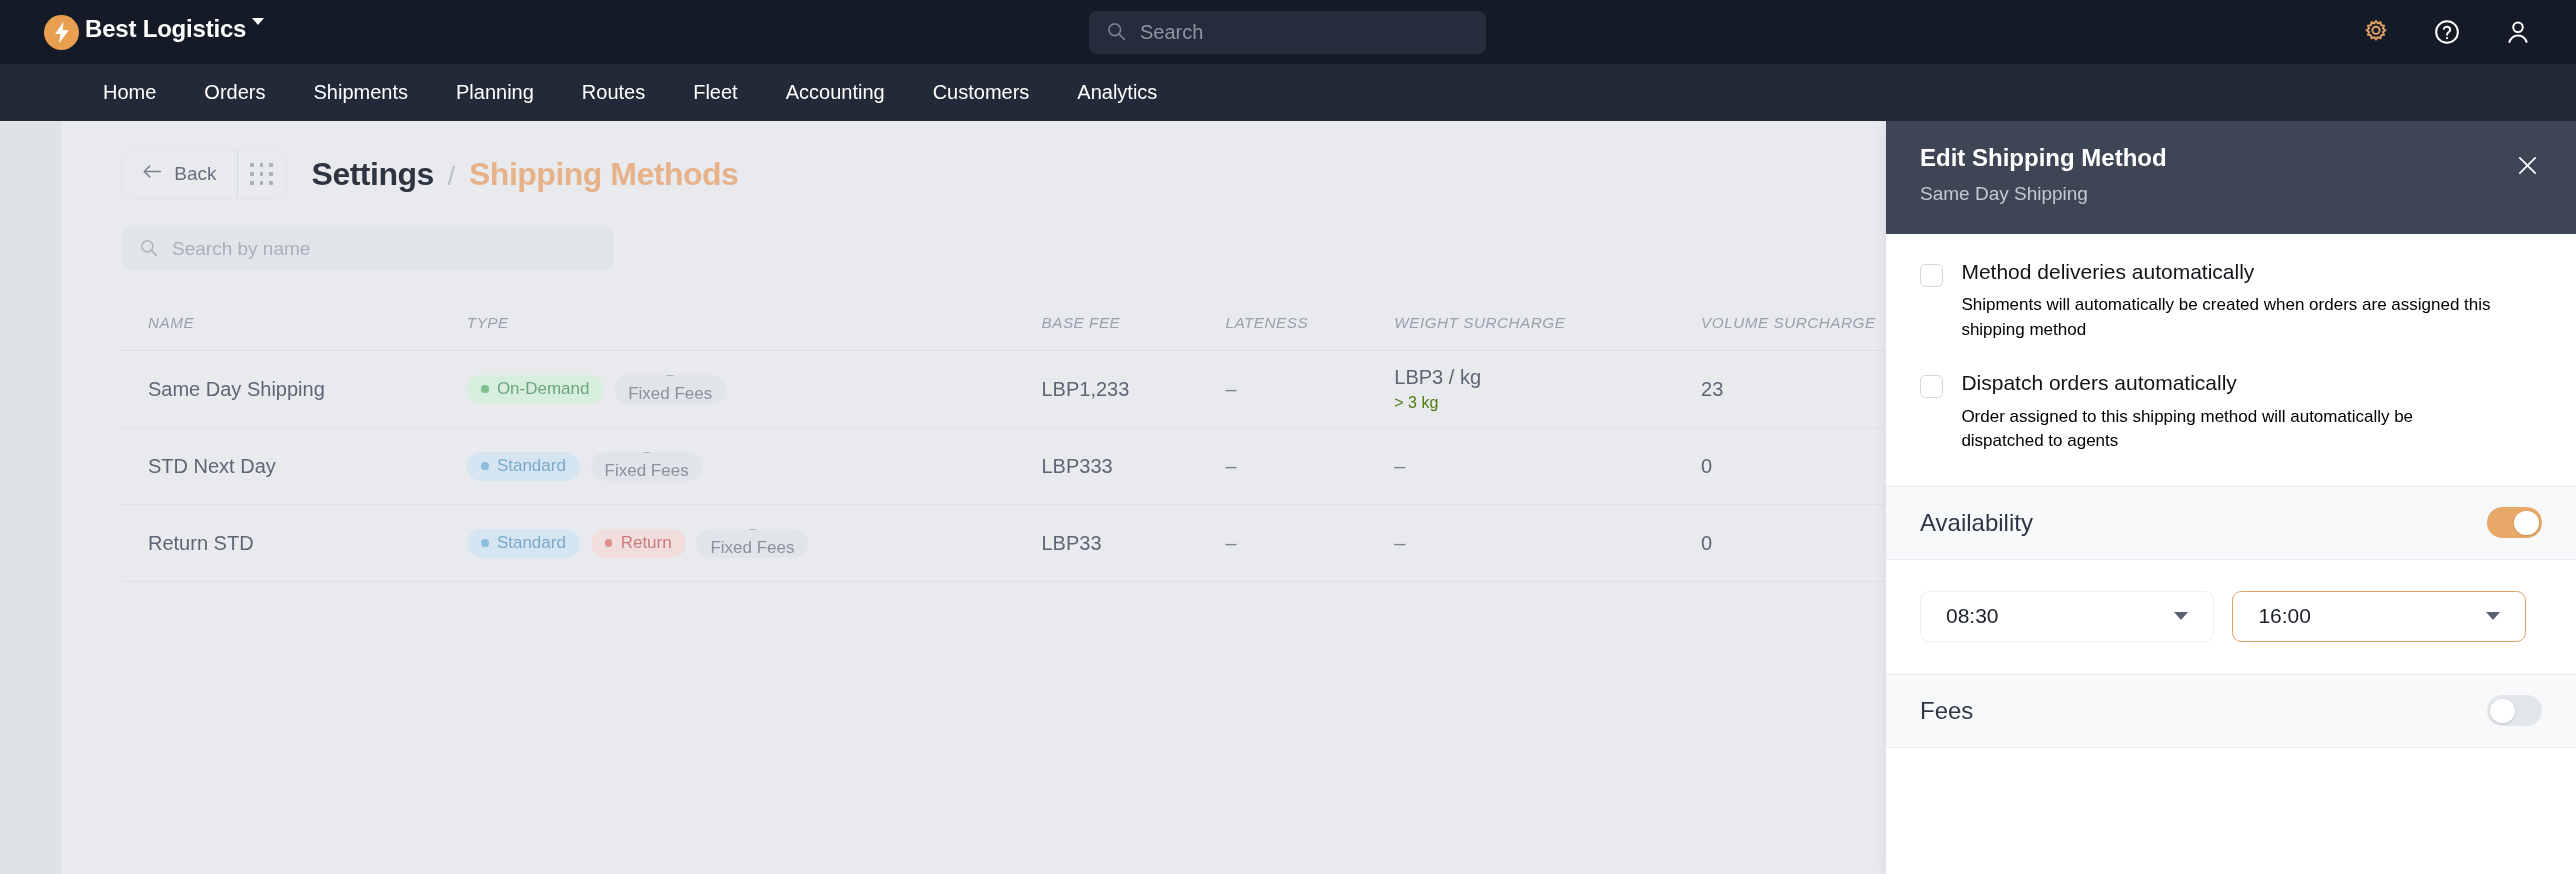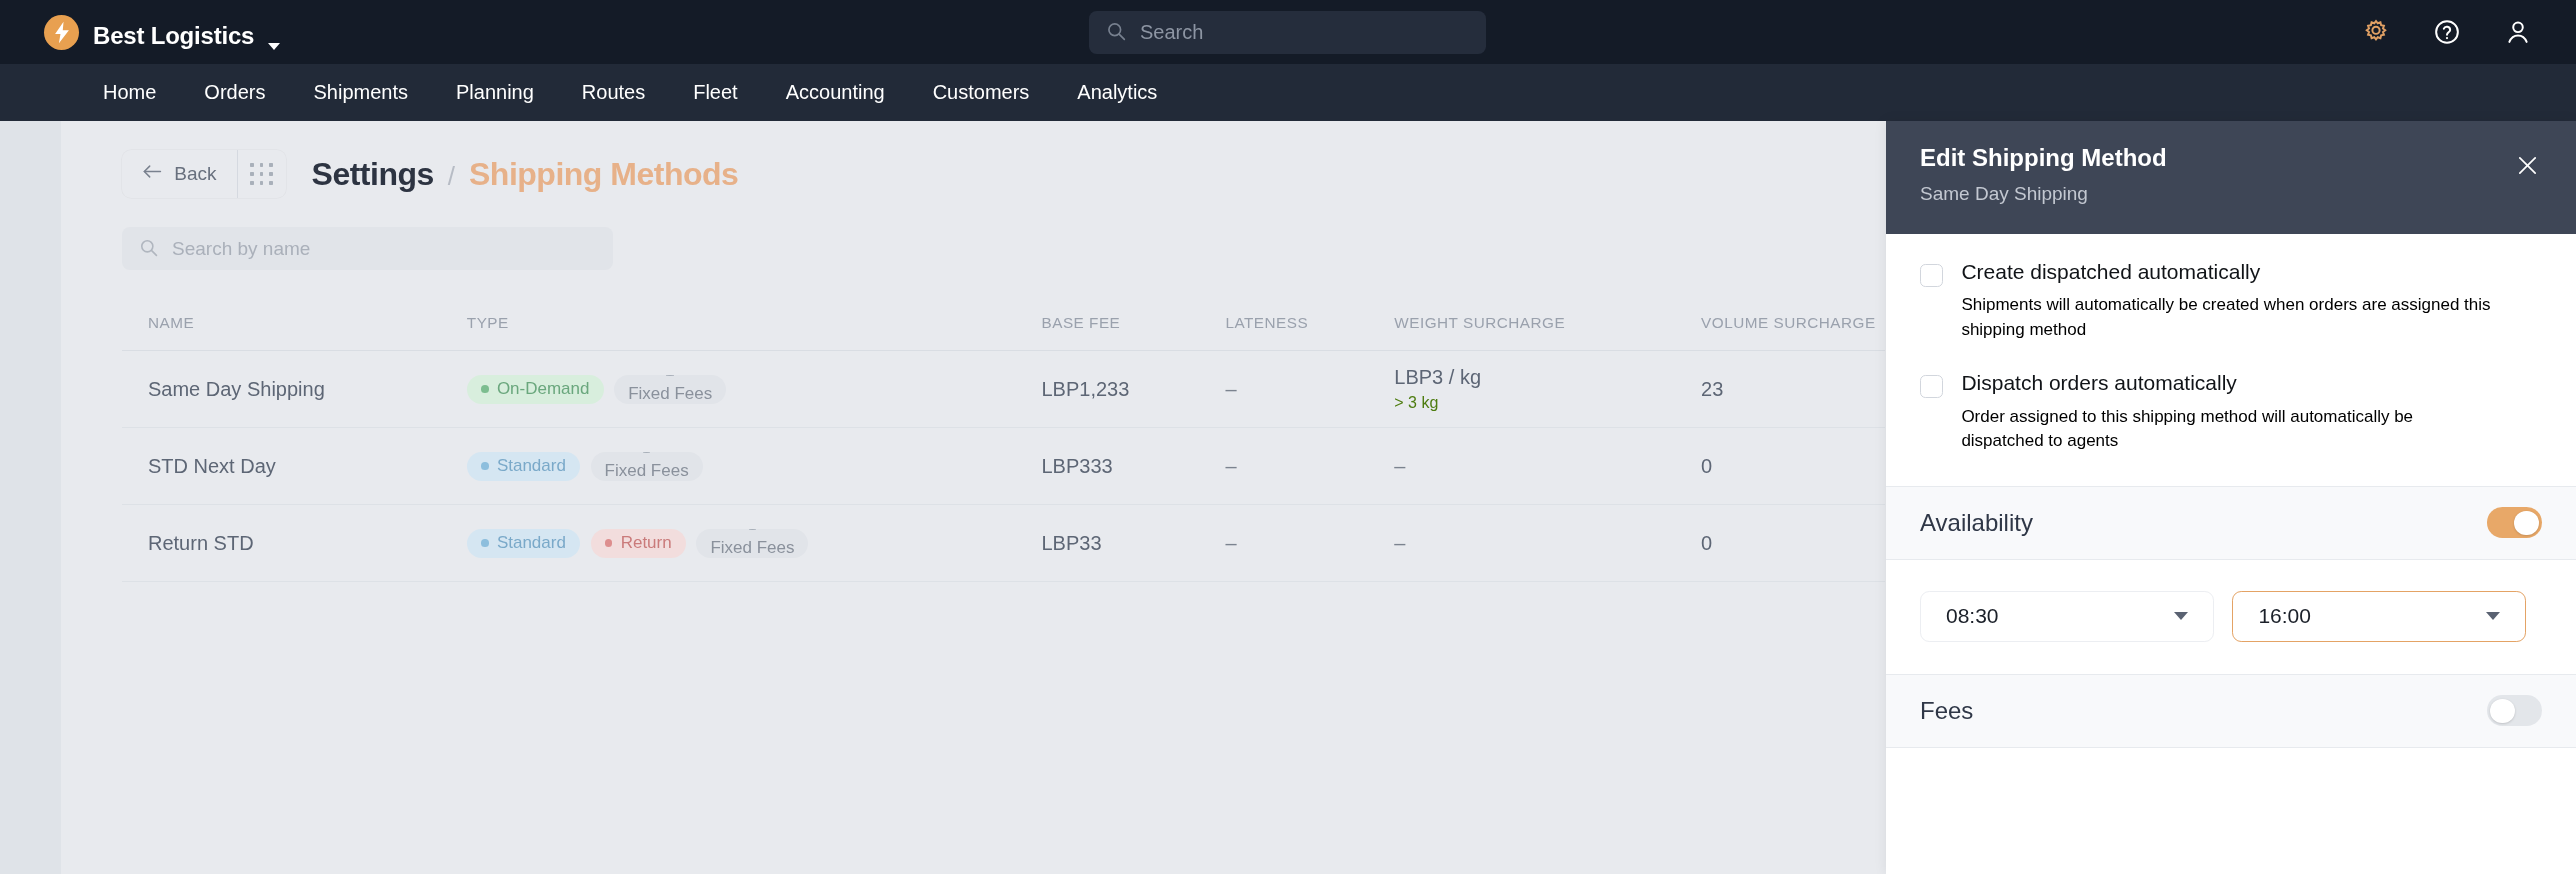--- a/index.html
+++ b/index.html
@@ -10,21 +10,21 @@
     overflow: hidden;
   }
 
   
   .topbar {
     height: 64px; width: 100%;
     background: #141b27;
     display: flex; align-items: center;
     position: relative;
   }
-  .brand { display: flex; align-items: flex-end; gap: 14px; margin-left: 44px; }
+  .brand { display: flex; align-items: flex-start; gap: 6px; margin-left: 44px; }
   .logo-badge {
     width: 35px; height: 35px; border-radius: 50%;
     background: #e8a050;
     display: flex; align-items: center; justify-content: center;
     flex: none;
   }
   .brand-name { color: #ffffff; font-size: 24px; font-weight: 700; letter-spacing: -0.2px; white-space: nowrap; }
   .chev-white {
     width: 0; height: 0; margin-top: 3.1px;
     border-left: 6.1px solid transparent; border-right: 6.1px solid transparent;
@@ -94,21 +94,21 @@
     display: flex; align-items: center; padding: 0 17px; gap: 14px;
   }
   .ls-text { color: #aab0ba; font-size: 19px; }
 
   
   .tbl { margin-left: 61px; margin-top: 26px; width: 1763px; }
   .thead {
     height: 55px; display: flex; align-items: center;
     border-bottom: 0.8px solid #d9dde3;
   }
-  .th { font-size: 15.3px; color: #9aa1ad; letter-spacing: 0.5px; font-weight: 400; }
+  .th { font-size: 15.3px; color: #9aa1ad; letter-spacing: 0.5px; font-weight: 400; font-style: italic; }
   .trow {
     height: 77px; display: flex; align-items: center;
     border-bottom: 0.8px solid #dde1e6;
   }
   .c-name   { width: 345px; padding-left: 26px; }
   .c-type   { width: 575px; display: flex; align-items: center; gap: 10.7px; }
   .c-base   { width: 184px; }
   .c-late   { width: 169px; }
   .c-weight { width: 307px; }
   .c-vol    { width: 184px; }
@@ -386,21 +386,21 @@
               <line x1="20" y1="4" x2="4" y2="20"></line>
           </svg>
         </span>
       </div>
     </div>
 
     <div class="panel-body">
       <div class="chk-row">
         <span class="chkbox"></span>
         <div>
-          <div class="chk-label">Create dispatched automatically</div>
+          <div class="chk-label">Method deliveries automatically</div>
           <div class="chk-desc">Shipments will automatically be created when orders are assigned this shipping method</div>
         </div>
       </div>
 
       <div class="chk-row">
         <span class="chkbox"></span>
         <div>
           <div class="chk-label">Dispatch orders automatically</div>
           <div class="chk-desc">Order assigned to this shipping method will automatically be dispatched to agents</div>
         </div>

